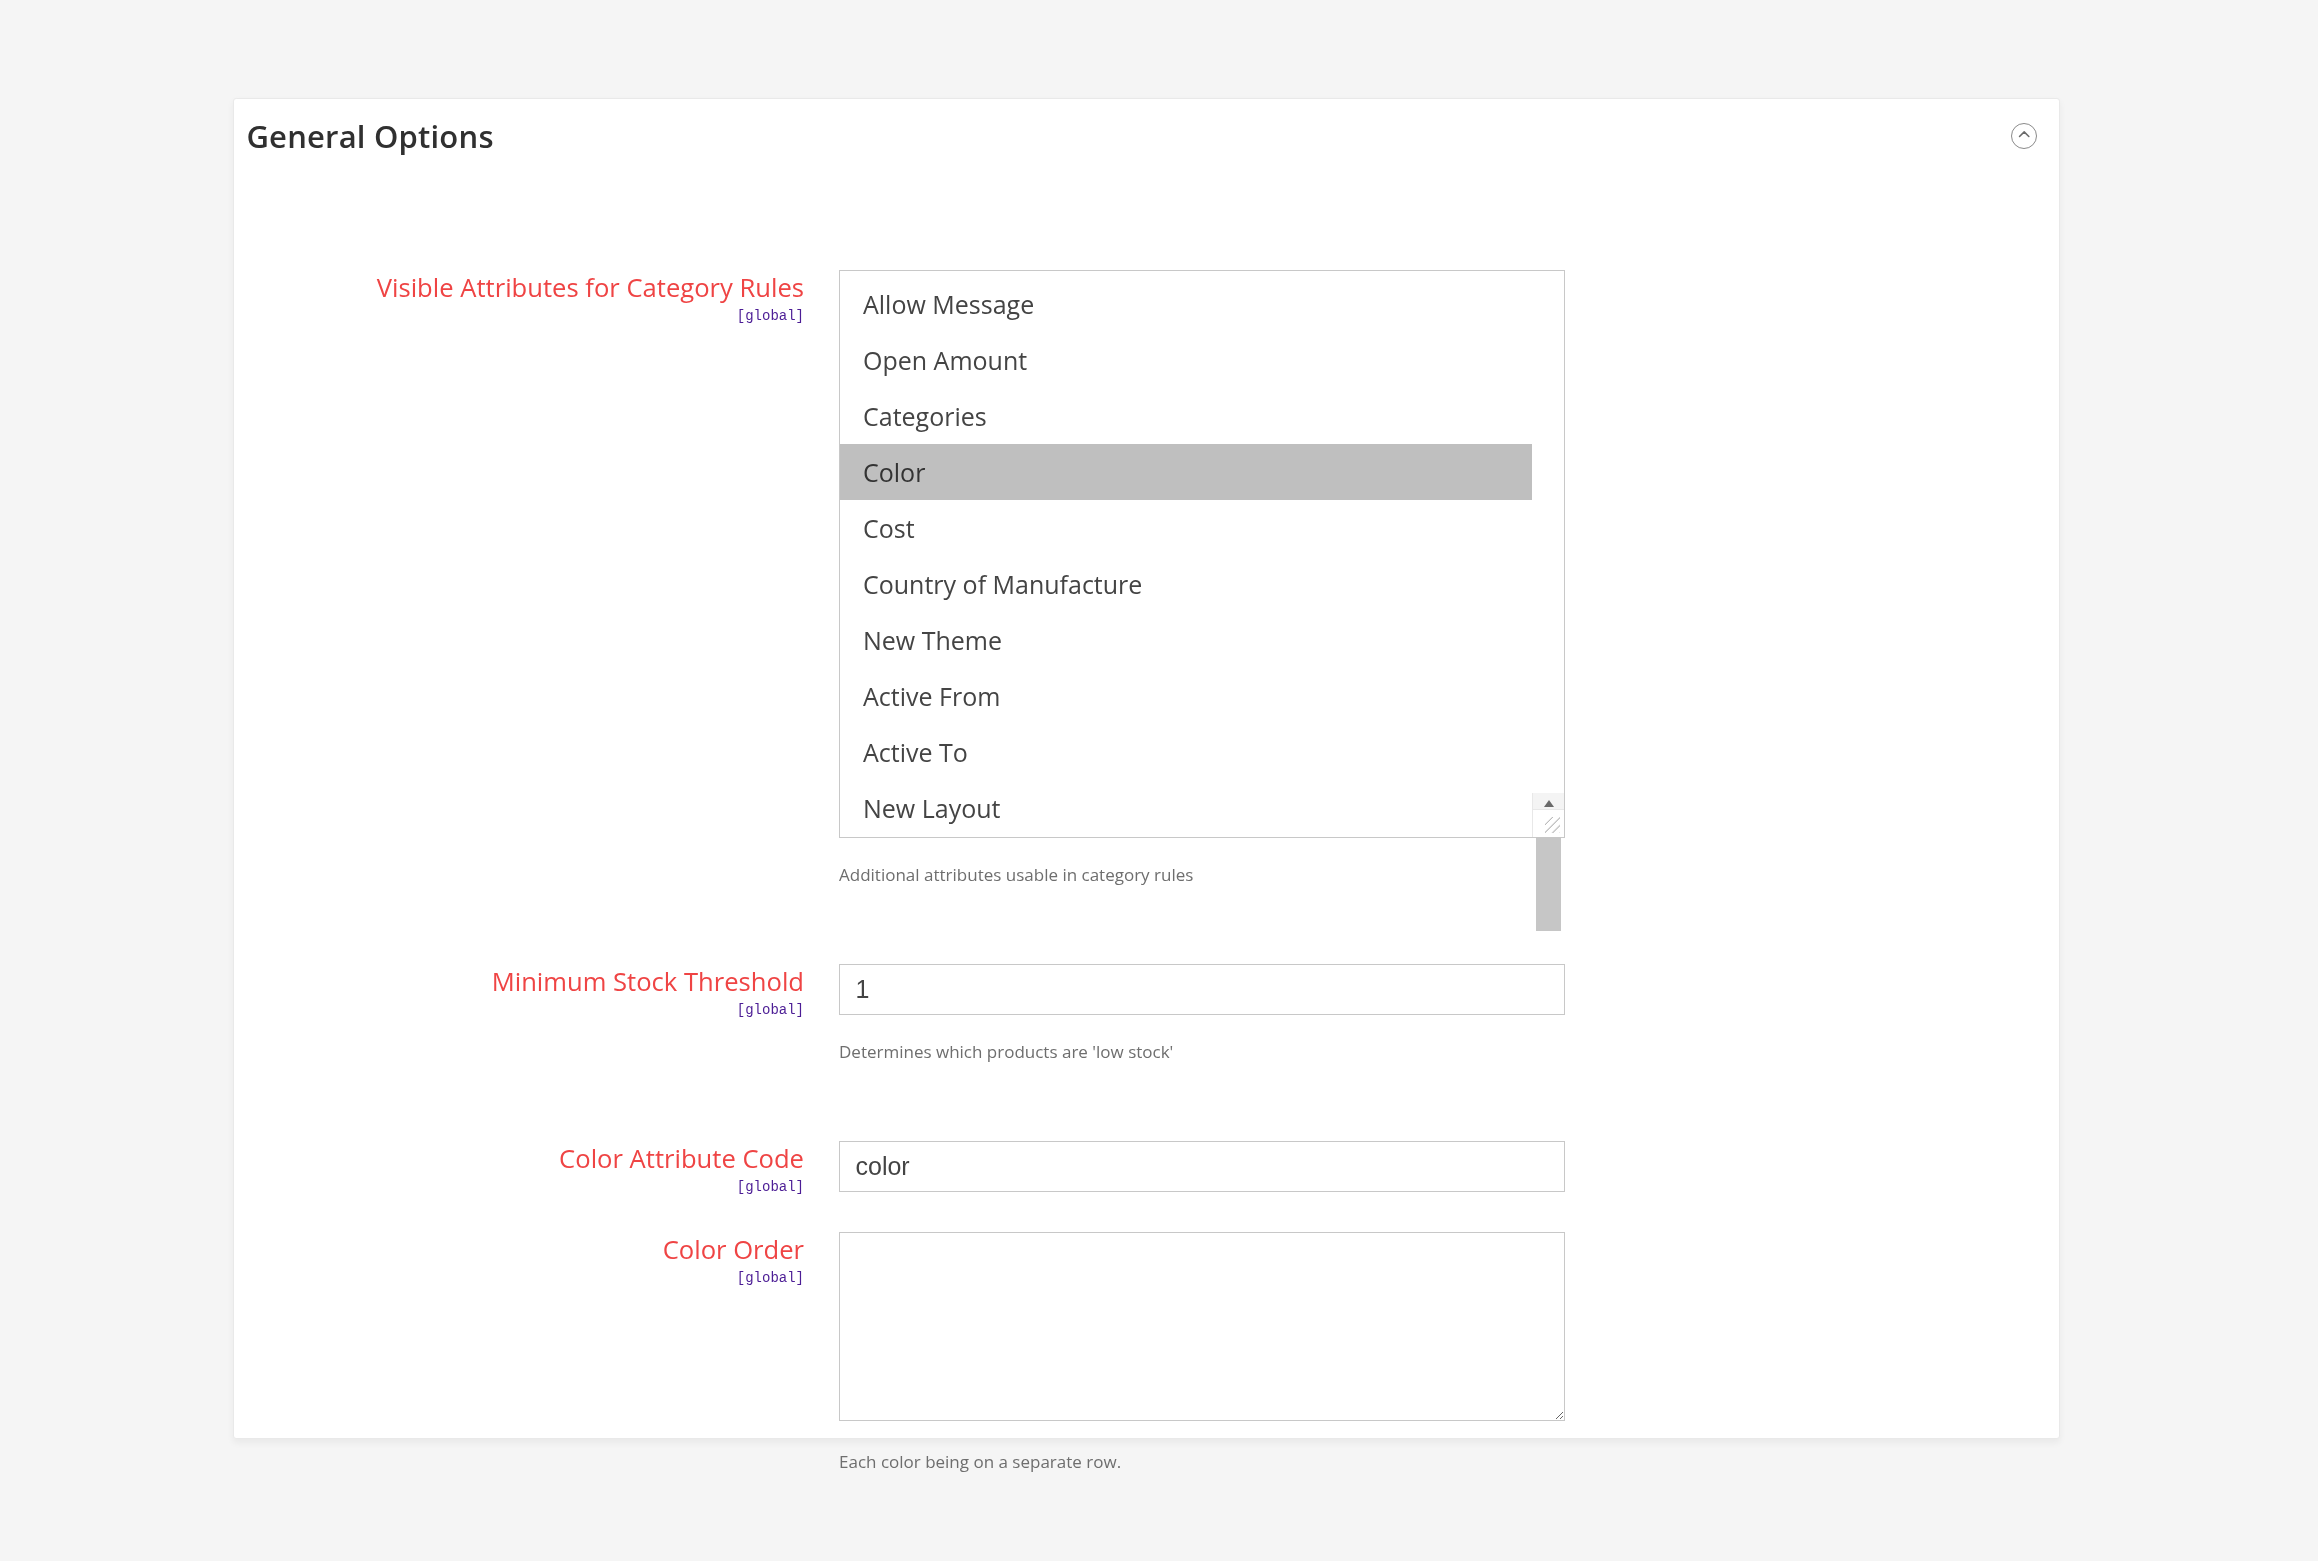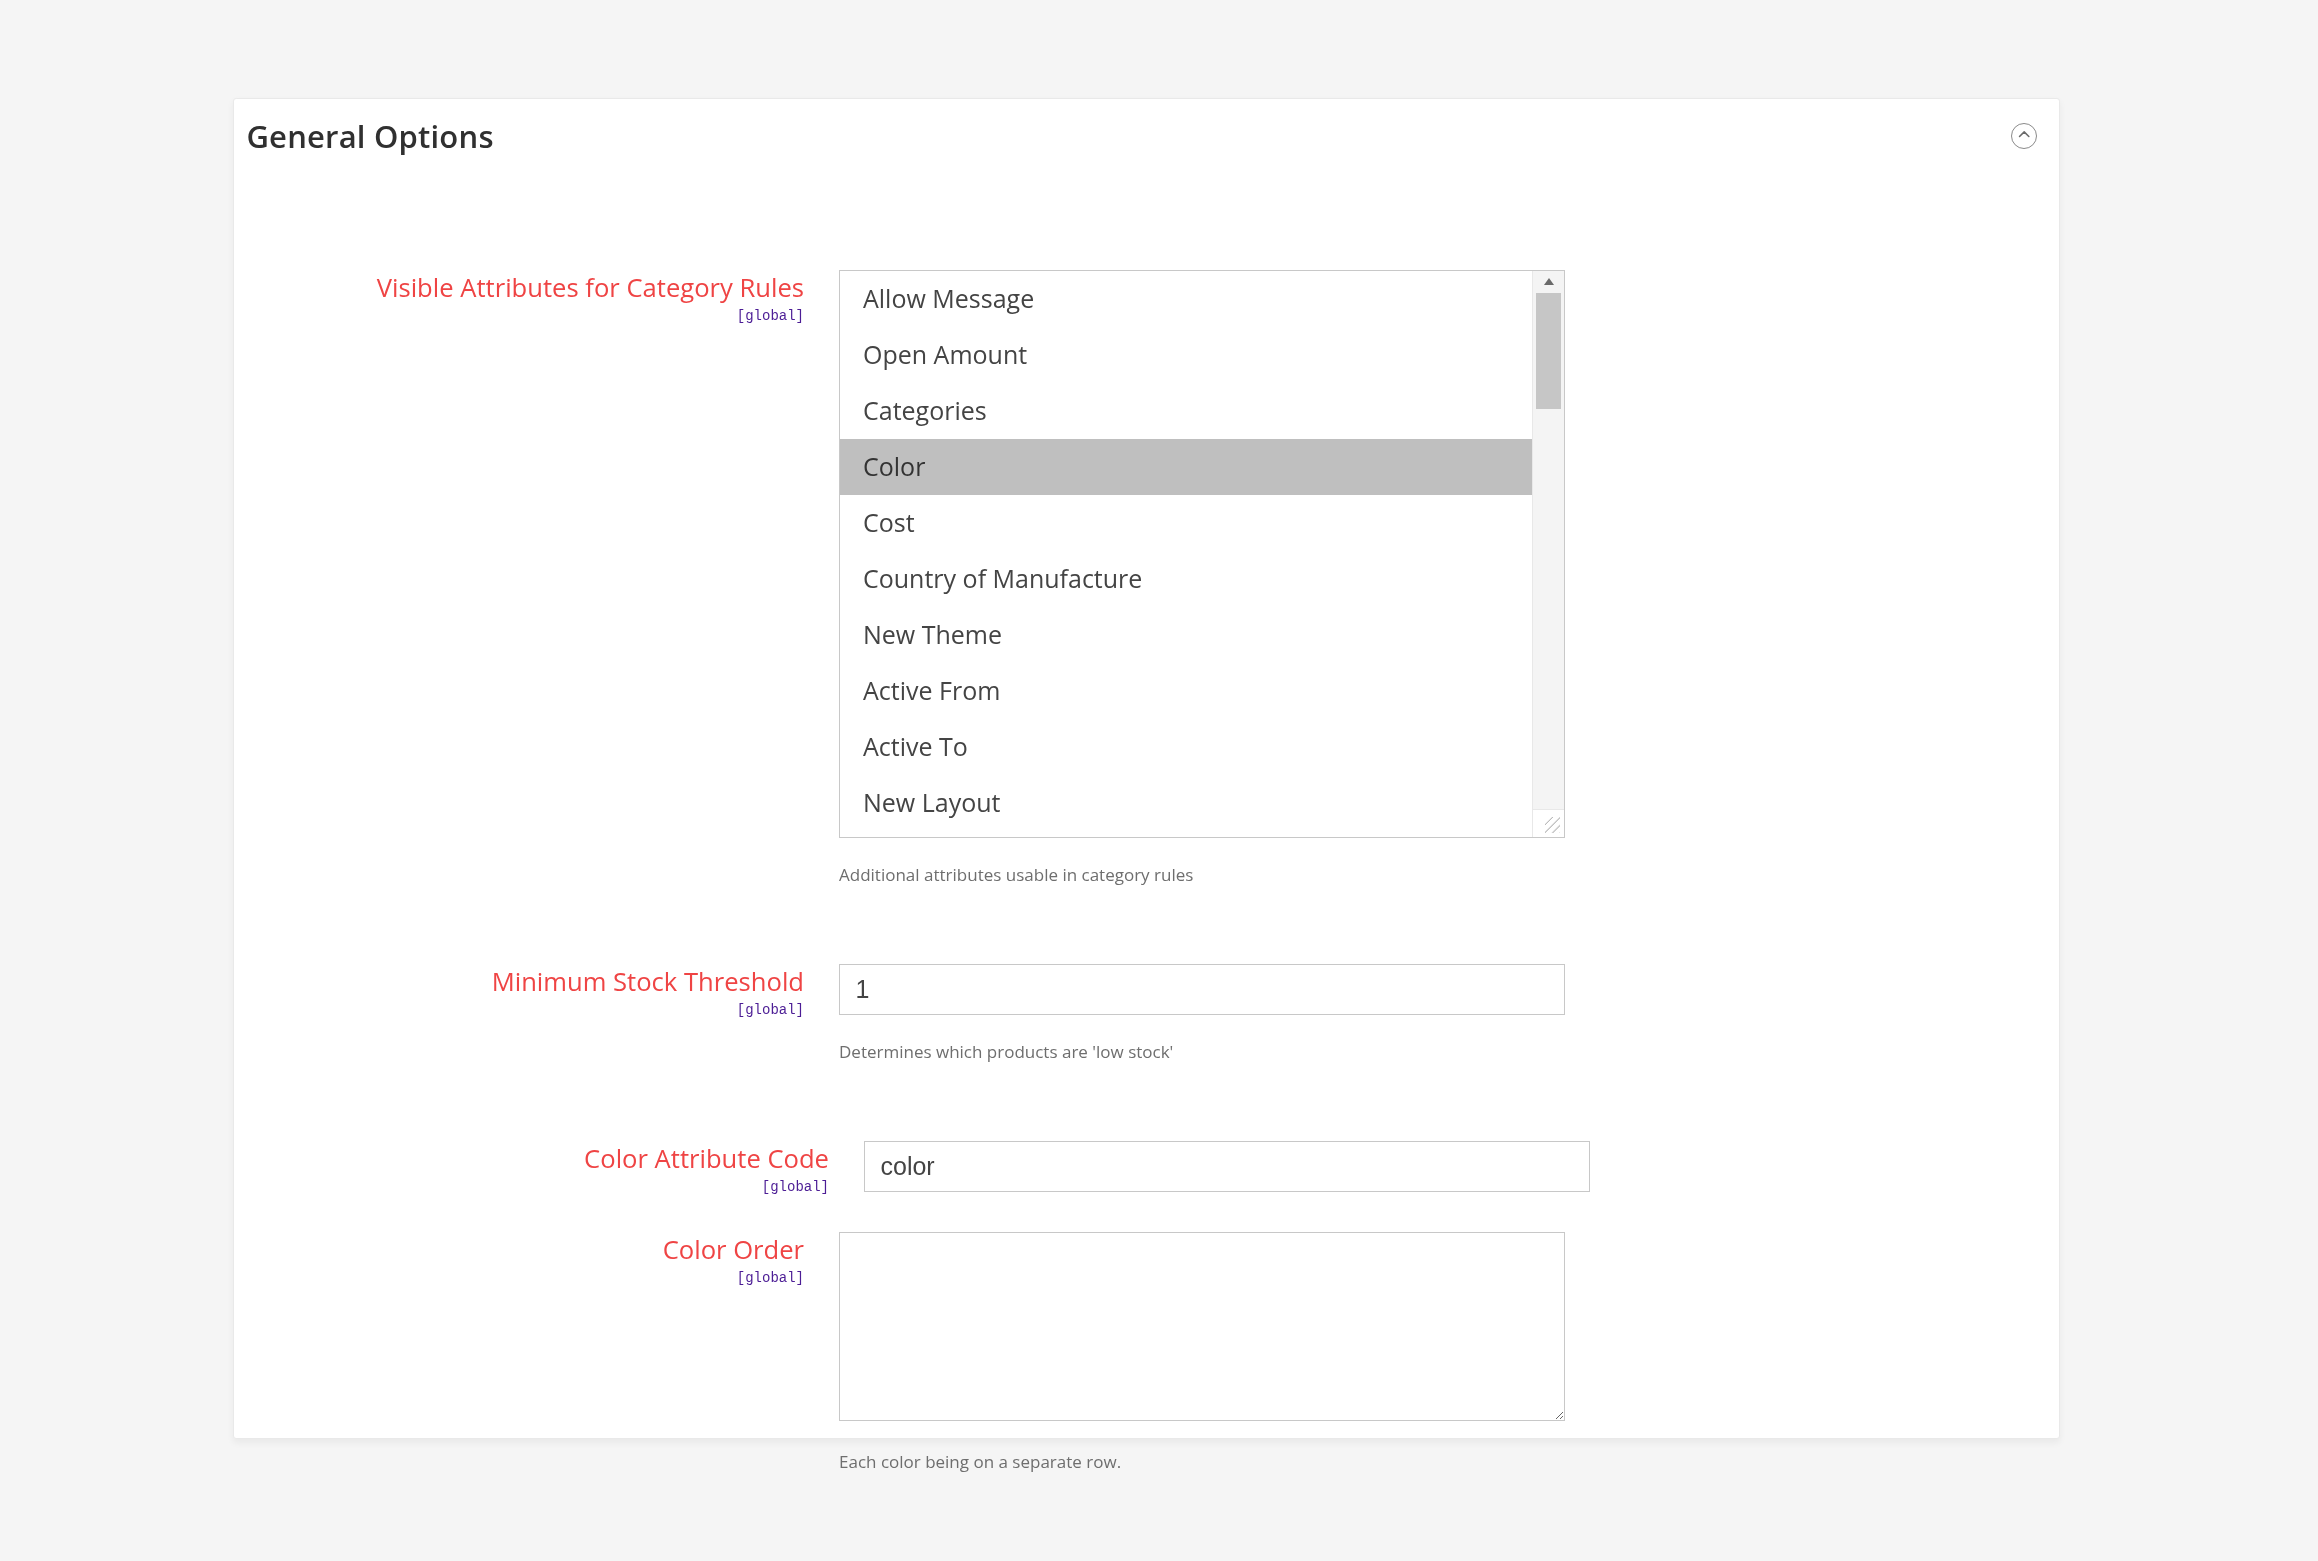--- a/index.html
+++ b/index.html
@@ -48,21 +48,21 @@
     cursor: pointer;
   }
   .collapse-btn svg { width: 12.4px; height: 12.4px; }
 
   .fields { padding: 93px 0 0 0; }
   .field-row {
     display: flex;
     align-items: flex-start;
     margin-bottom: 78px;
   }
-  .field-row.tight { margin-bottom: 37px; margin-left: 25px; }
+  .field-row.tight { margin-bottom: 37px; }
   .label-col {
     width: 605px;
     text-align: right;
     padding-right: 35px;
     padding-top: 3.1px;
   }
   .label-text {
     font-size: 25.6px;
     color: #ef4444;
     font-weight: 400;
@@ -77,20 +77,21 @@
   }
   .control-col { width: 726px; }
 
   .multiselect {
     width: 726px;
     height: 568px;
     border: 1.6px solid #c8c8c8;
     background: #fff;
     position: relative;
     display: flex;
+    align-items: flex-end;
   }
   .ms-inner {
     flex: 1;
     overflow: hidden;
     display: flex; flex-direction: column;
   }
   .ms-option {
     font-size: 25px;
     color: #444;
     padding: 12.4px 23px;

